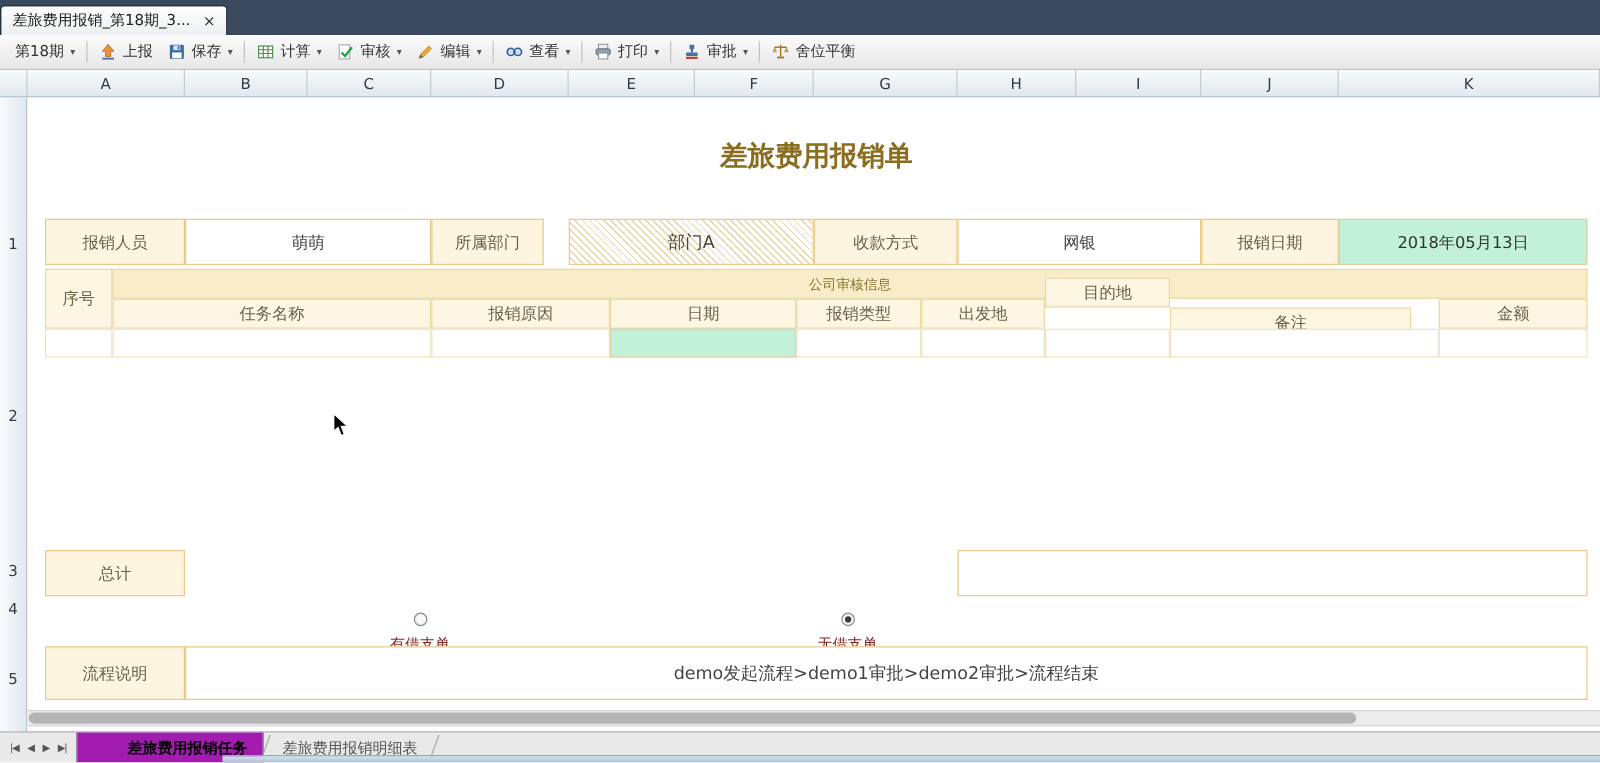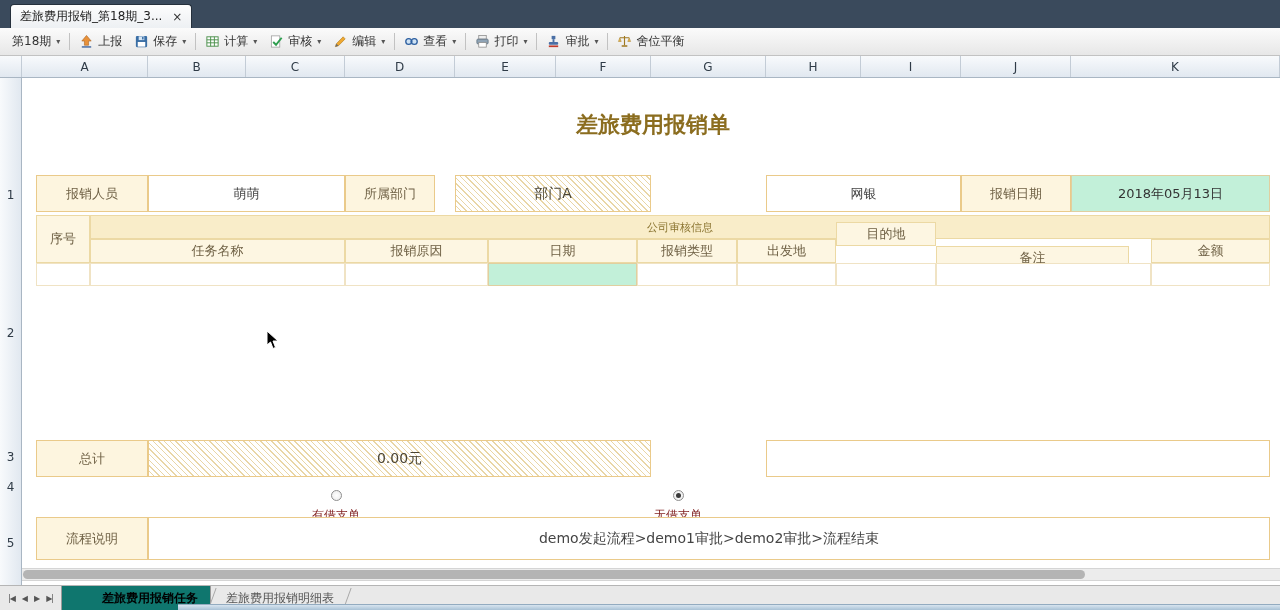--- a/index.html
+++ b/index.html
@@ -1,20 +1,20 @@
 <!DOCTYPE html>
 <html><head>
 <meta charset="utf-8">
 <style>
   * { box-sizing: border-box; margin: 0; padding: 0; }
   body { margin: 0; font-family: "DejaVu Sans", "Liberation Sans", sans-serif; }
   .screen { position: relative; width: 1280px; height: 610px; background: #fff; overflow: hidden; }
 
   
-  .titlebar { height: 28px; background: #3a4a5c; display: flex; align-items: flex-end; padding-left: 10px; }
+  .titlebar { height: 28px; background: #3a4a5c; display: flex; align-items: flex-end; }
   .doc-tab { height: 24px; min-width: 158px; background: linear-gradient(#fdfdfd, #edf0f3);
              border: 1px solid #25303c; border-bottom: none; border-radius: 4px 4px 0 0;
              display: flex; align-items: center; gap: 10px; padding: 0 9px; font-size: 12px; color: #222; }
   .doc-tab-close { margin-left: auto; color: #333; font-size: 12px; line-height: 1; cursor: default; }
 
   
   .toolbar { height: 28px; background: linear-gradient(#fbfbfb, #e7e7e7); border-bottom: 1px solid #c2c2c2;
              display: flex; align-items: center; padding: 0 6px; font-size: 12px; color: #333; }
   .tbtn { display: flex; align-items: center; gap: 4px; padding: 3px 6px; border-radius: 2px; white-space: nowrap; }
   .caret { font-size: 8px; color: #555; margin-left: 1px; }
@@ -58,21 +58,21 @@
   .hthumb { position: absolute; left: 1px; top: 1px; height: 9px; width: 1062px; background: #b4b4b4; border-radius: 5px; }
 
   .cursor { position: absolute; left: 244px; top: 252px; z-index: 50; }
 
   
   .sheetbar { position: relative; height: 25px; background: #e9e9e9; border-top: 1px solid #b5b5b5;
               display: flex; align-items: stretch; font-size: 12px; }
   .navs { display: flex; align-items: center; gap: 1px; padding: 0 5px; color: #555; }
   .navbtn { font-size: 8px; padding: 2px 3px; letter-spacing: -1px; }
   .sheettab { display: flex; align-items: center; padding: 0 12px; white-space: nowrap; }
-  .sheettab.active { background: #0f766e; font-weight: bold; color: #000;
+  .sheettab.active { background: #a21caf; font-weight: bold; color: #000;
                      border-left: 1px solid #9a9a9a; border-right: 1px solid #9a9a9a; padding-left: 40px; }
   .sheettab.inactive { color: #555; }
   .slantline { width: 1px; background: #a8a8a8; transform: skewX(-20deg); margin: 2px 1px; }
   .tabs-hscroll { position: absolute; left: 178px; right: 0; bottom: 0; height: 6px;
                   background: linear-gradient(#d7e4ef, #a9c2d6); border-top: 1px solid #93abc0; }
 </style>
 </head>
 <body>
 
 <div class="screen">
@@ -223,20 +223,21 @@
       <div class="rownum" style="top:458px">5</div>
     </div>
 
     <div class="canvas">
       <div class="form-title">差旅费用报销单</div>
 
       <div class="cell lbl" style="left:14px;  top:97px; width:112px; height:37px">报销人员</div>
       <div class="cell val" style="left:126px; top:97px; width:197px; height:37px">萌萌</div>
       <div class="cell lbl" style="left:323px; top:97px; width:90px; height:37px">所属部门</div>
       <div class="cell hatch" style="left:433px; top:97px; width:196px; height:37px">部门A</div>
+      <div class="cell lbl" style="left:629px; top:97px; width:115px; height:37px">收款方式</div>
       <div class="cell val" style="left:744px; top:97px; width:195px; height:37px">网银</div>
       <div class="cell lbl" style="left:939px; top:97px; width:110px; height:37px">报销日期</div>
       <div class="cell green" style="left:1049px;top:97px; width:199px; height:37px">2018年05月13日</div>
 
       <div class="cell sub" style="left:14px; top:137px; width:54px;  height:48px">序号</div>
       <div class="cell grp" style="left:68px; top:137px; width:1180px;height:24px">公司审核信息</div>
       <div class="cell sub" style="left:68px;  top:161px; width:255px; height:24px">任务名称</div>
       <div class="cell sub" style="left:323px; top:161px; width:143px; height:24px">报销原因</div>
       <div class="cell sub" style="left:466px; top:161px; width:149px; height:24px">日期</div>
       <div class="cell sub" style="left:615px; top:161px; width:100px; height:24px">报销类型</div>
@@ -249,21 +250,20 @@
       <div class="cell ecell" style="left:68px;  top:185px; width:255px; height:23px"></div>
       <div class="cell ecell" style="left:323px; top:185px; width:143px; height:23px"></div>
       <div class="cell green" style="left:466px; top:185px; width:149px; height:23px"></div>
       <div class="cell ecell" style="left:615px; top:185px; width:100px; height:23px"></div>
       <div class="cell ecell" style="left:715px; top:185px; width:99px;  height:23px"></div>
       <div class="cell ecell" style="left:814px; top:185px; width:100px; height:23px"></div>
       <div class="cell ecell" style="left:914px; top:185px; width:215px; height:23px"></div>
       <div class="cell ecell" style="left:1129px;top:185px; width:119px; height:23px"></div>
 
       <div class="cell lbl" style="left:14px;  top:362px; width:112px; height:37px">总计</div>
-      <div class="cell hatch" style="left:126px; top:362px; width:503px; height:37px">0.00元</div>
       <div class="cell val" style="left:744px; top:362px; width:504px; height:37px"></div>
 
       <div class="radio-group" style="left:290px; top:412px">
         <span class="radio"></span>
         <span>有借支单</span>
       </div>
       <div class="radio-group" style="left:632px; top:412px">
         <span class="radio checked"></span>
         <span>无借支单</span>
       </div>

